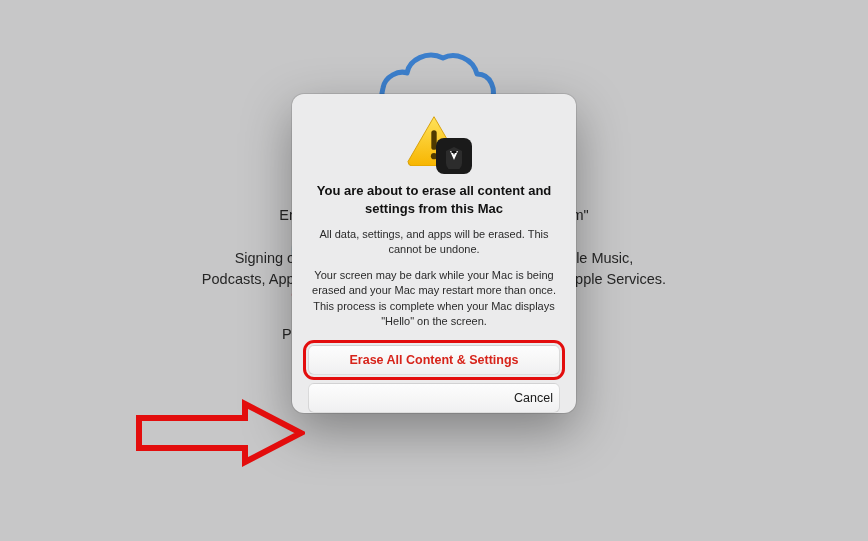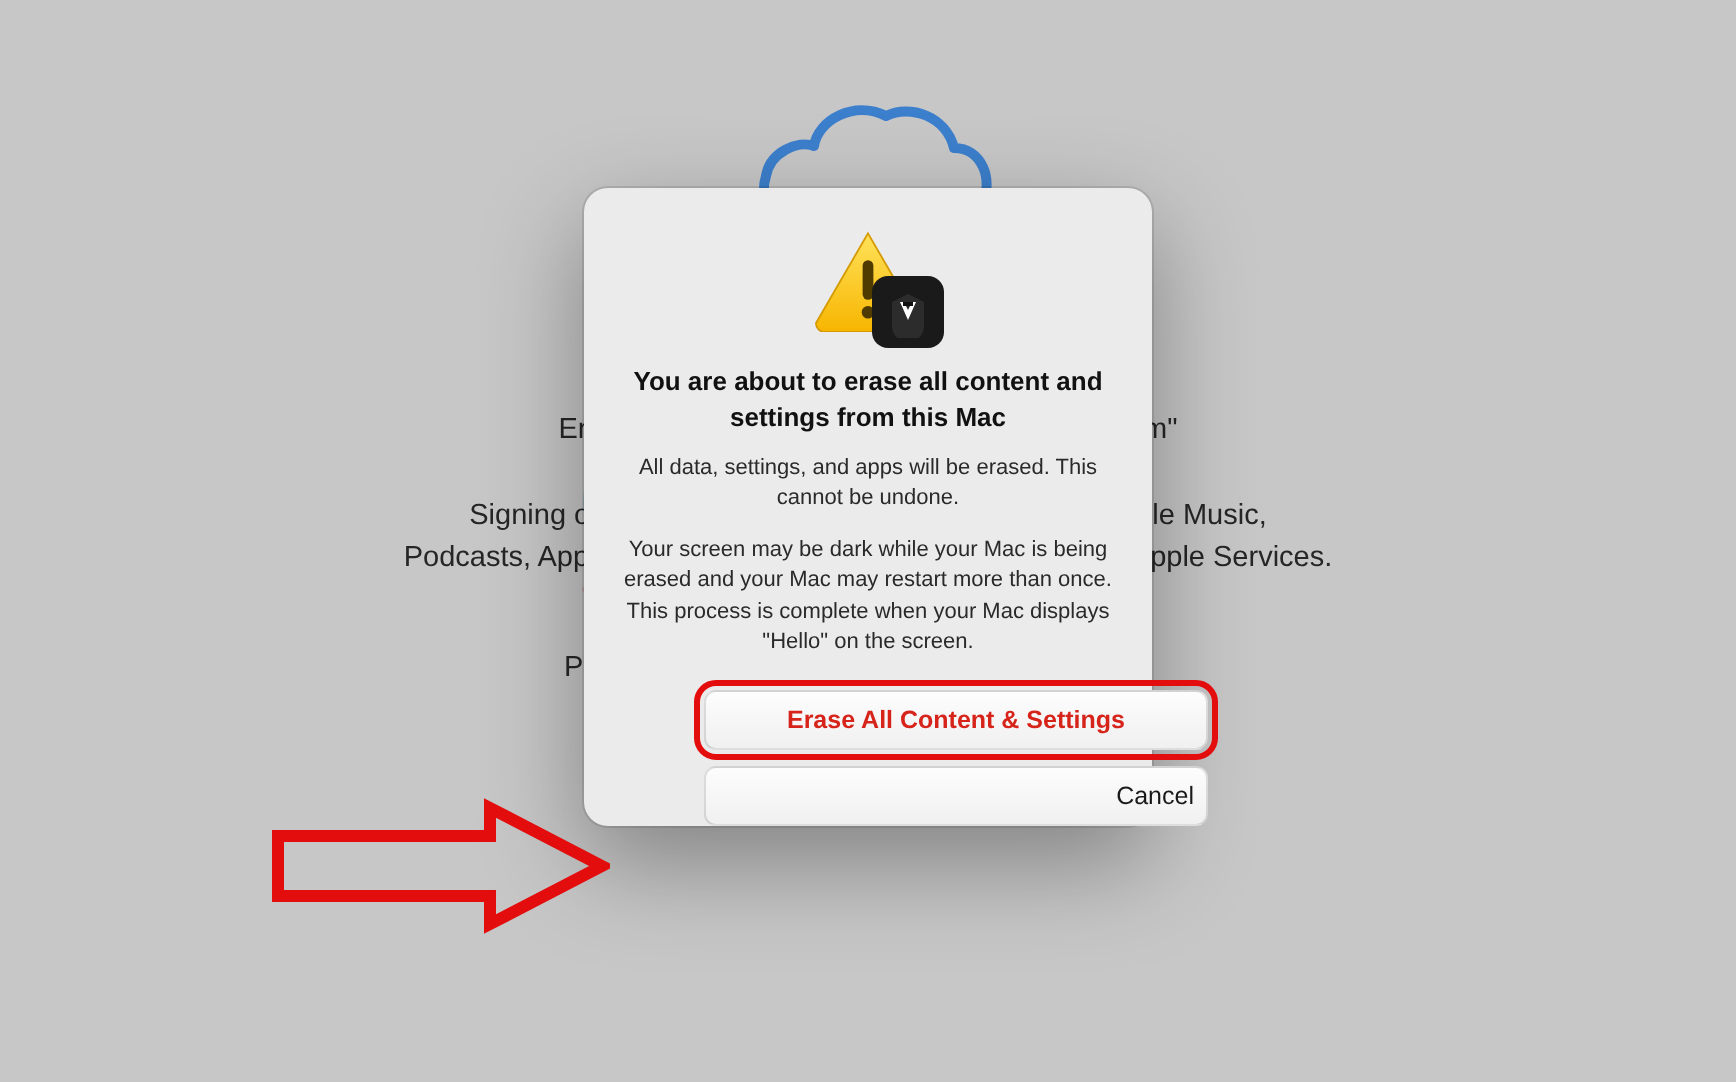--- a/index.html
+++ b/index.html
@@ -134,21 +134,20 @@
     display: block;
     width: 100%;
     height: 30px;
     border-radius: 6px;
     border: 1px solid rgba(0,0,0,0.12);
     background: linear-gradient(#fdfdfd, #f0f0f1);
     font-size: 12.5px;
     font-family: inherit;
     cursor: pointer;
     margin-top: 8px;
-    margin-left: 44px;
   }
   .btn.erase {
     color: #d7241b;
     font-weight: 600;
   }
   .btn.erase-highlight {
     outline: 3px solid #e30d0d;
     outline-offset: 2px;
   }
   .btn.cancel { color: #1a1a1a; text-align: right; }

